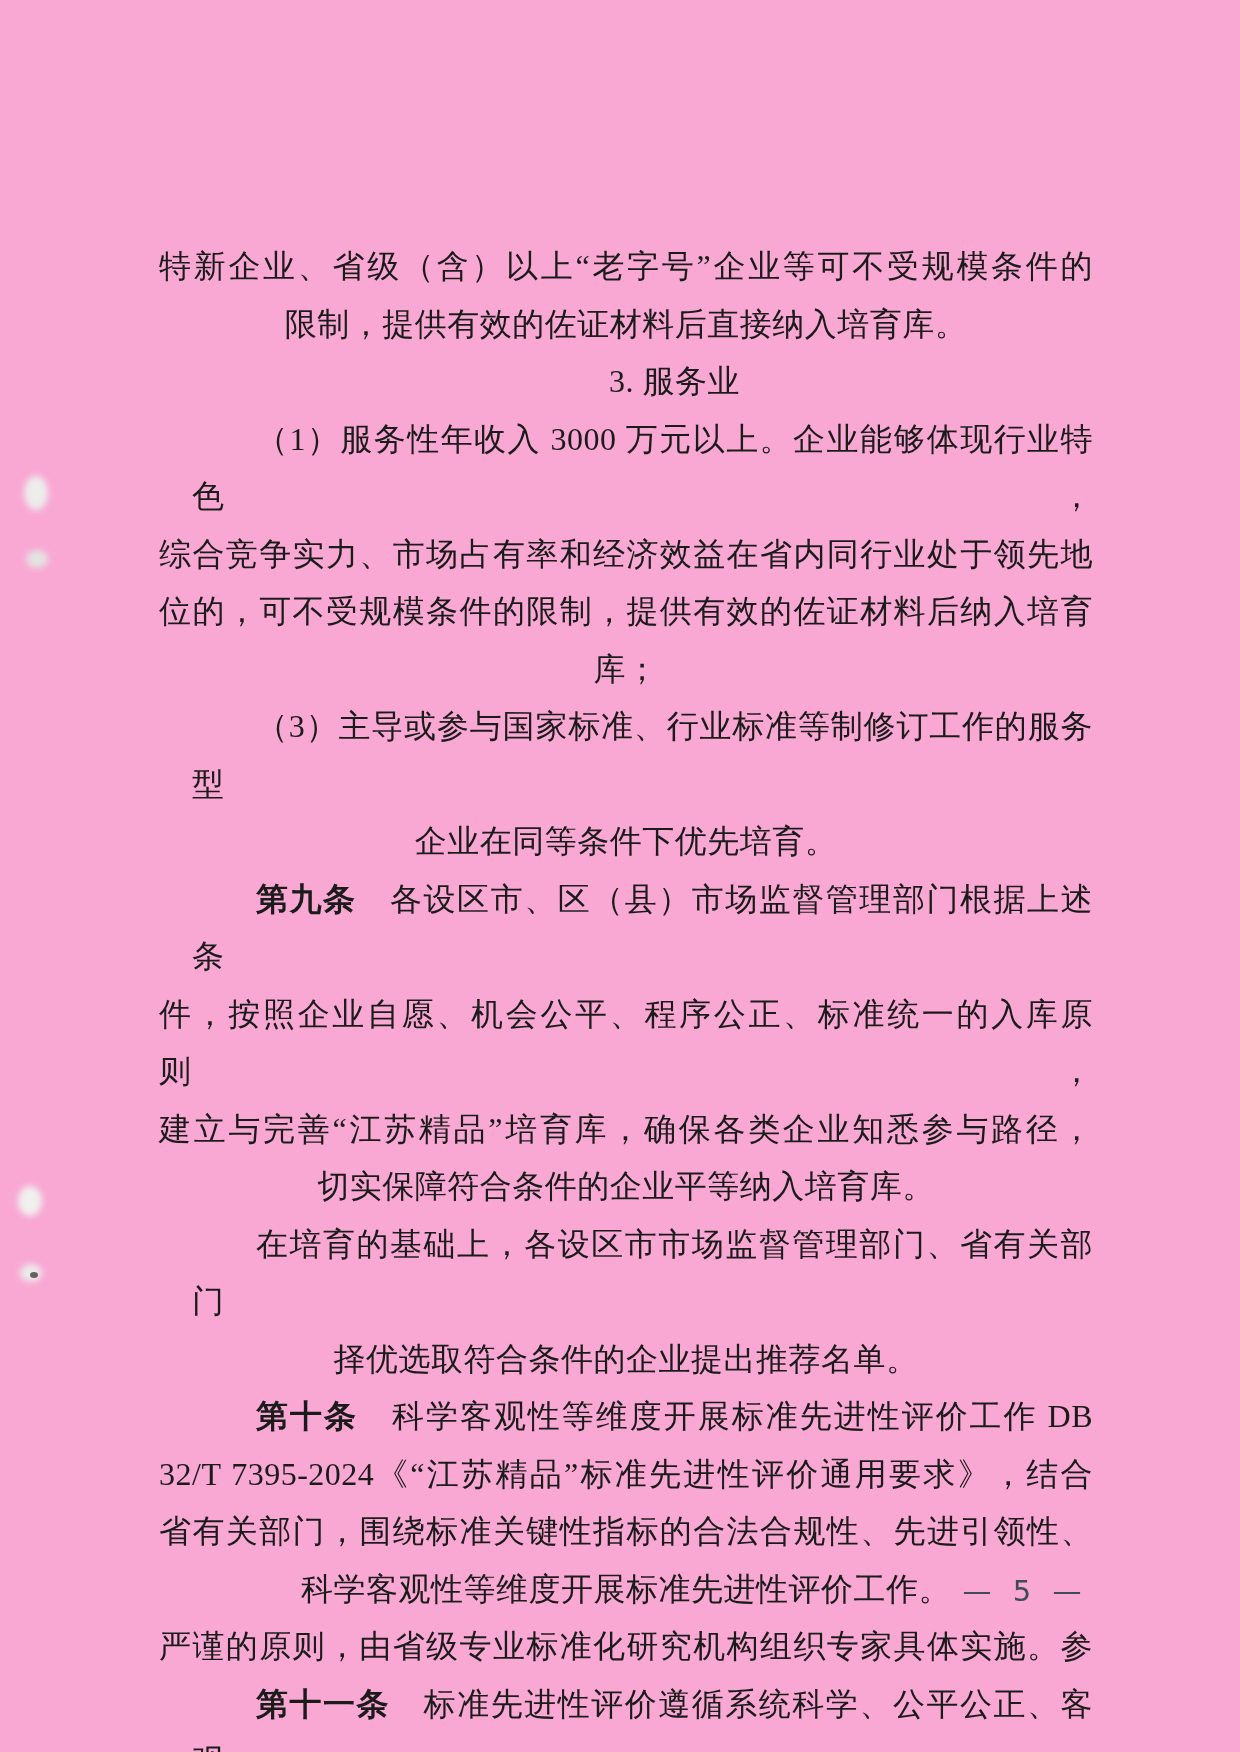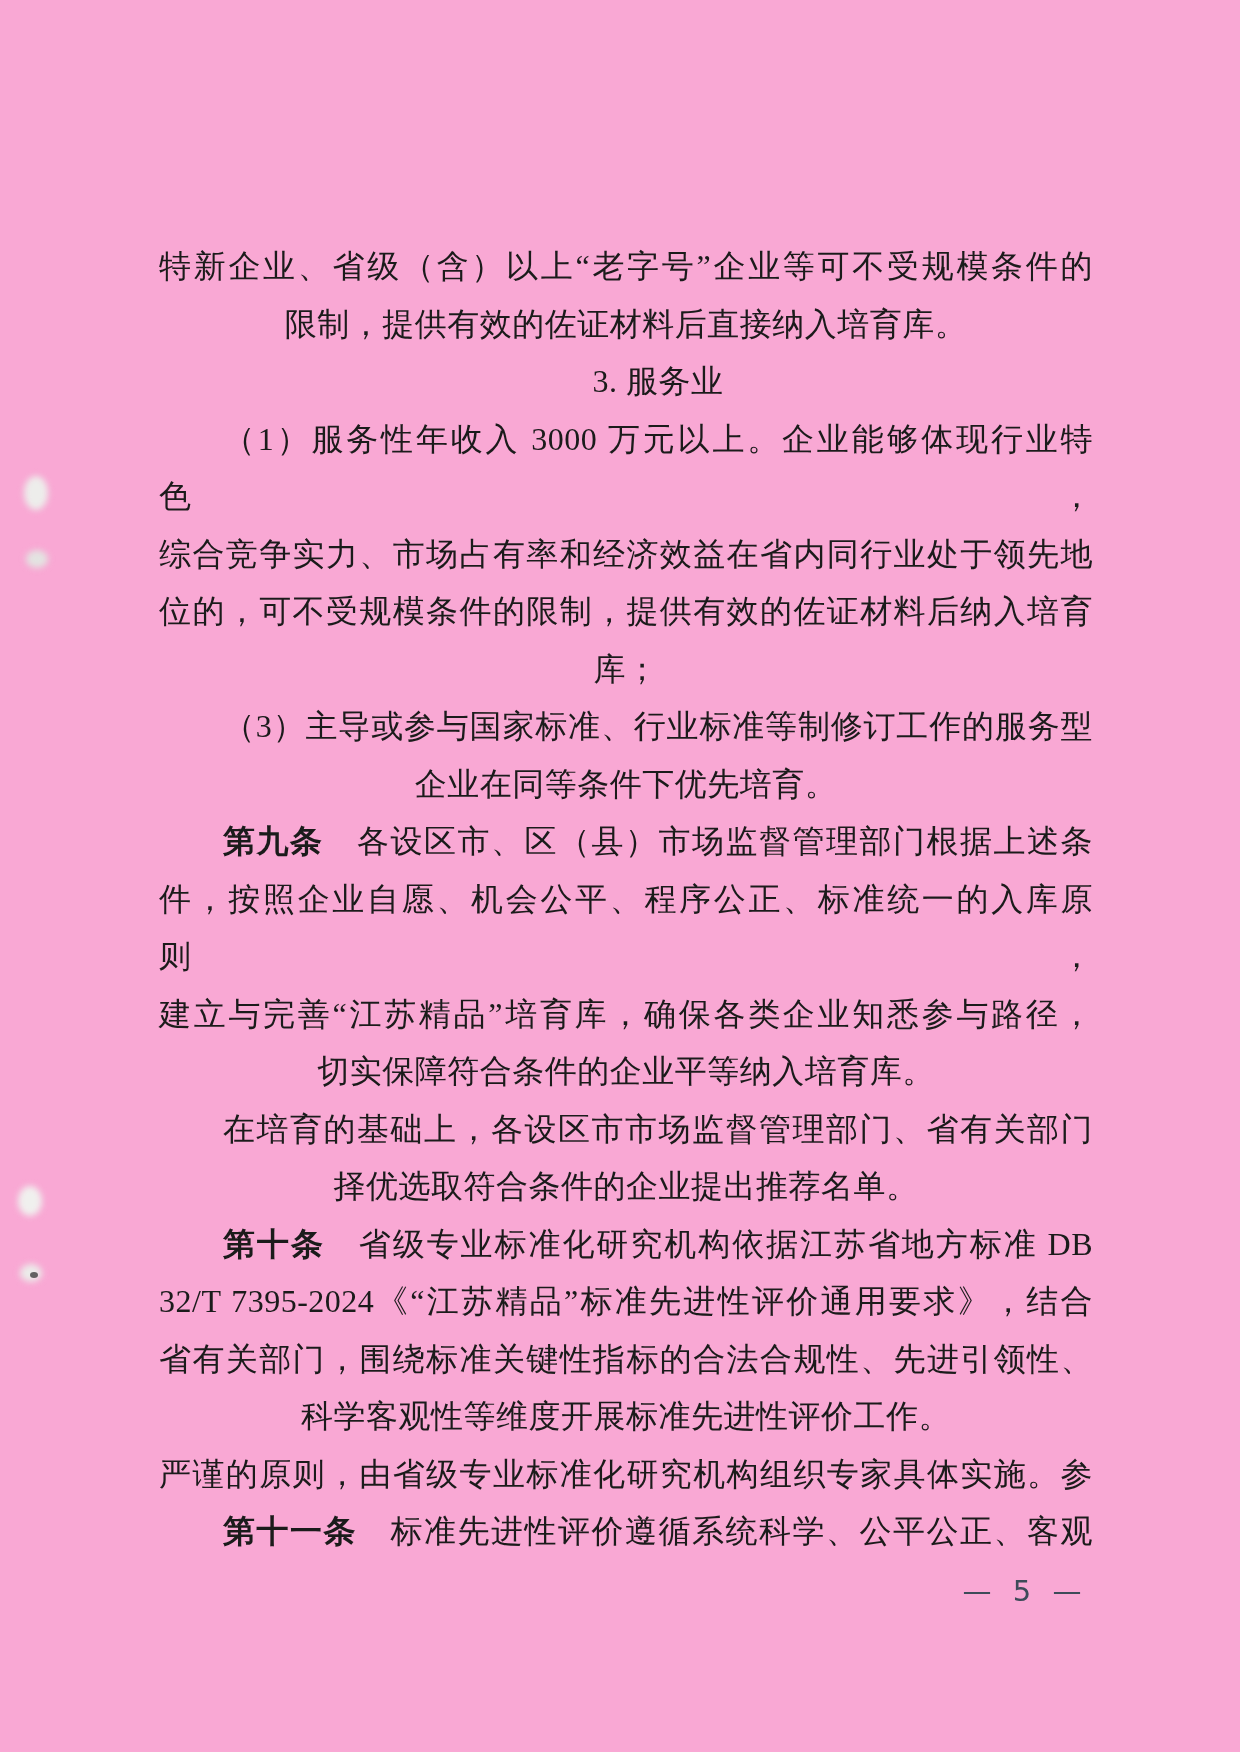--- a/index.html
+++ b/index.html
@@ -27,20 +27,21 @@
     text-align:center;
   }
   .line.justify{
     white-space:normal;
     text-align:justify;
     text-align-last:justify;
     text-justify:inter-character;
   }
   .line.indent{
     text-indent:2em;
+    margin-left:33px;
   }
   .hei{
     font-family:Liberation Sans, sans-serif;
     font-weight:700;
   }
   .line.chapter{
     text-align:center;
     text-align-last:center;
     font-family:"Liberation Sans","DejaVu Sans",sans-serif;
     font-weight:700;
@@ -95,21 +96,21 @@
       <div class="line justify"><span>位的，可不受规模条件的限制，提供有效的佐证材料后纳入培育</span></div>
       <div class="line"><span>库；</span></div>
       <div class="line indent justify"><span>（3）主导或参与国家标准、行业标准等制修订工作的服务型</span></div>
       <div class="line"><span>企业在同等条件下优先培育。</span></div>
       <div class="line indent justify"><span class="hei">第九条</span><span>　各设区市、区（县）市场监督管理部门根据上述条</span></div>
       <div class="line justify"><span>件，按照企业自愿、机会公平、程序公正、标准统一的入库原则，</span></div>
       <div class="line justify"><span>建立与完善“江苏精品”培育库，确保各类企业知悉参与路径，</span></div>
       <div class="line"><span>切实保障符合条件的企业平等纳入培育库。</span></div>
       <div class="line indent justify"><span>在培育的基础上，各设区市市场监督管理部门、省有关部门</span></div>
       <div class="line"><span>择优选取符合条件的企业提出推荐名单。</span></div>
-      <div class="line indent justify"><span class="hei">第十条</span><span>　省级专业标准化研究机构依据江苏省地方标准 DB</span></div>
+      <div class="line indent justify"><span class="hei">第十条</span><span>　科学客观性等维度开展标准先进性评价工作 DB</span></div>
       <div class="line justify"><span>32/T 7395-2024《“江苏精品”标准先进性评价通用要求》，结合</span></div>
       <div class="line justify"><span>省有关部门，围绕标准关键性指标的合法合规性、先进引领性、</span></div>
       <div class="line"><span>科学客观性等维度开展标准先进性评价工作。</span></div>
       <div class="line justify"><span>严谨的原则，由省级专业标准化研究机构组织专家具体实施。参</span></div>
       <div class="line indent justify"><span class="hei">第十一条</span><span>　标准先进性评价遵循系统科学、公平公正、客观</span></div>
     </main>
 
   <div class="page-number">— 5 —</div>
 </div>
 

